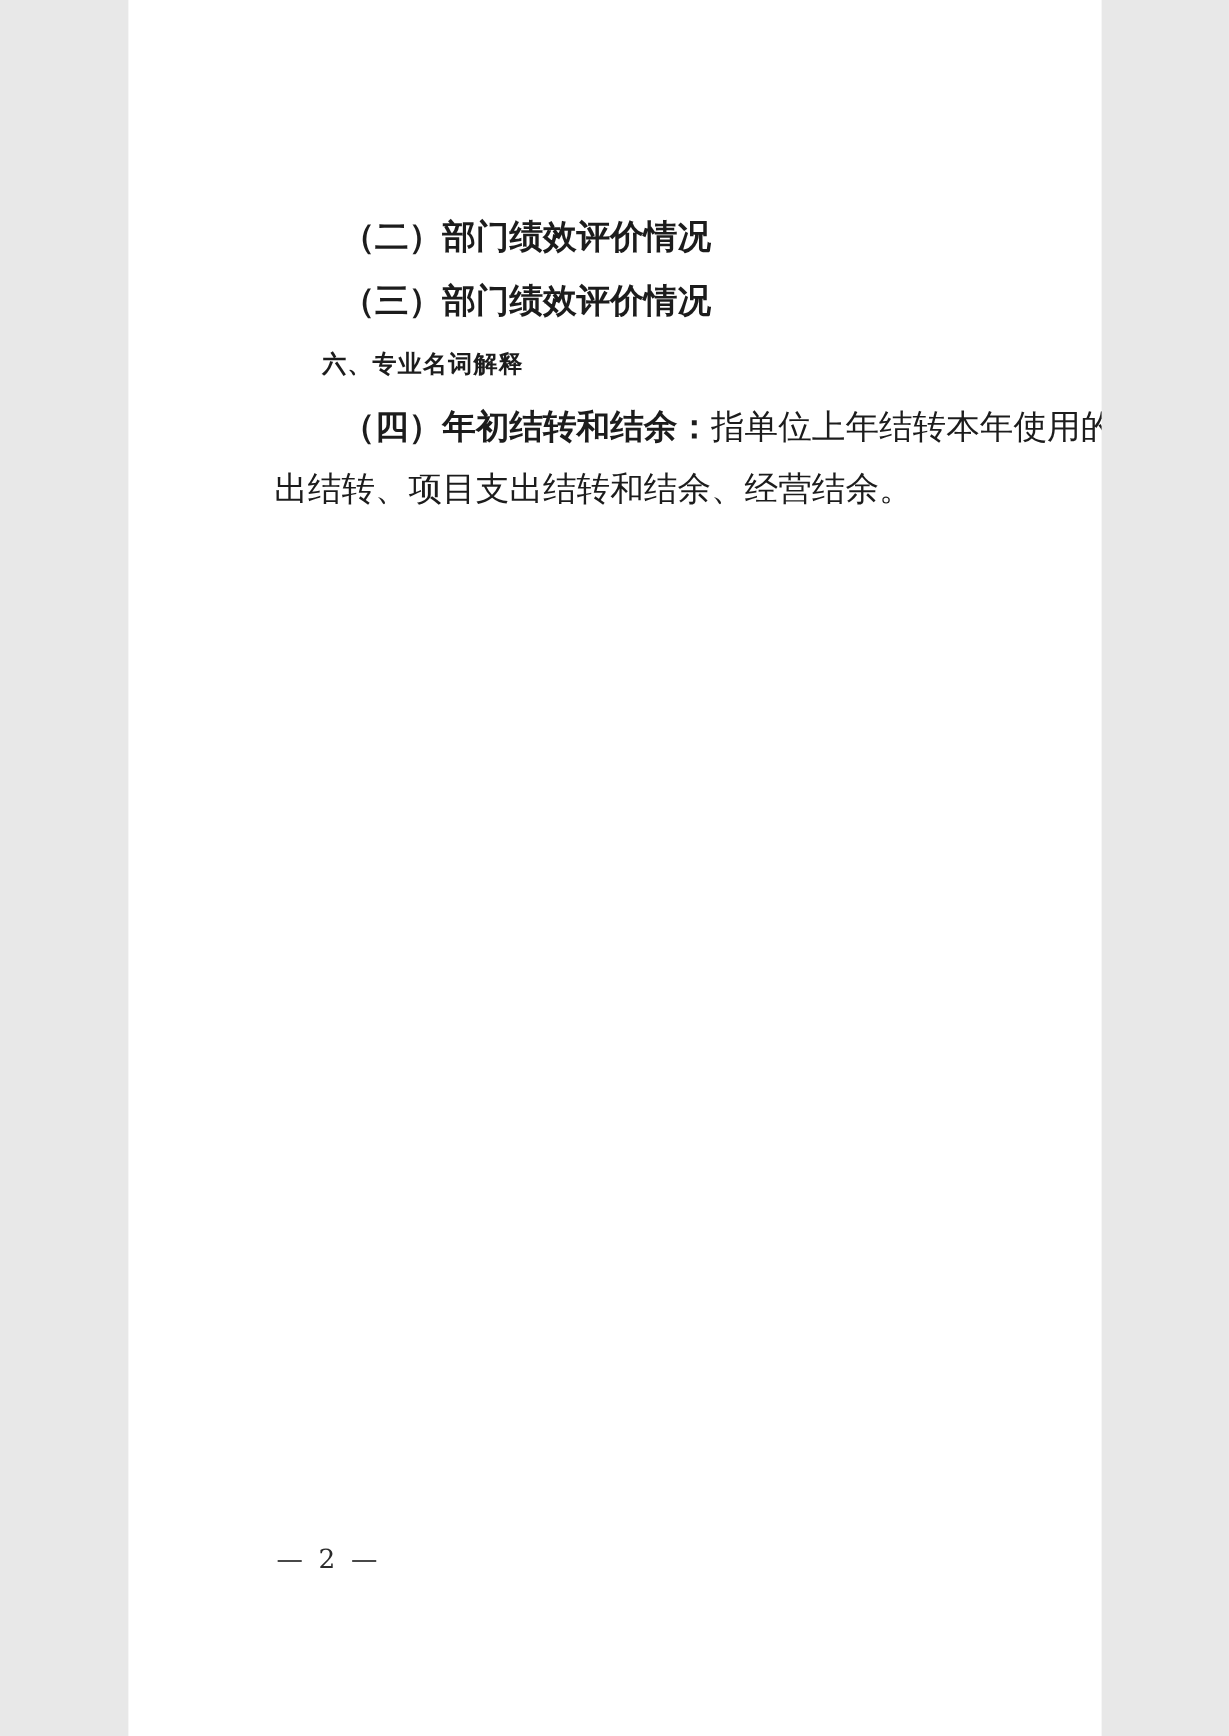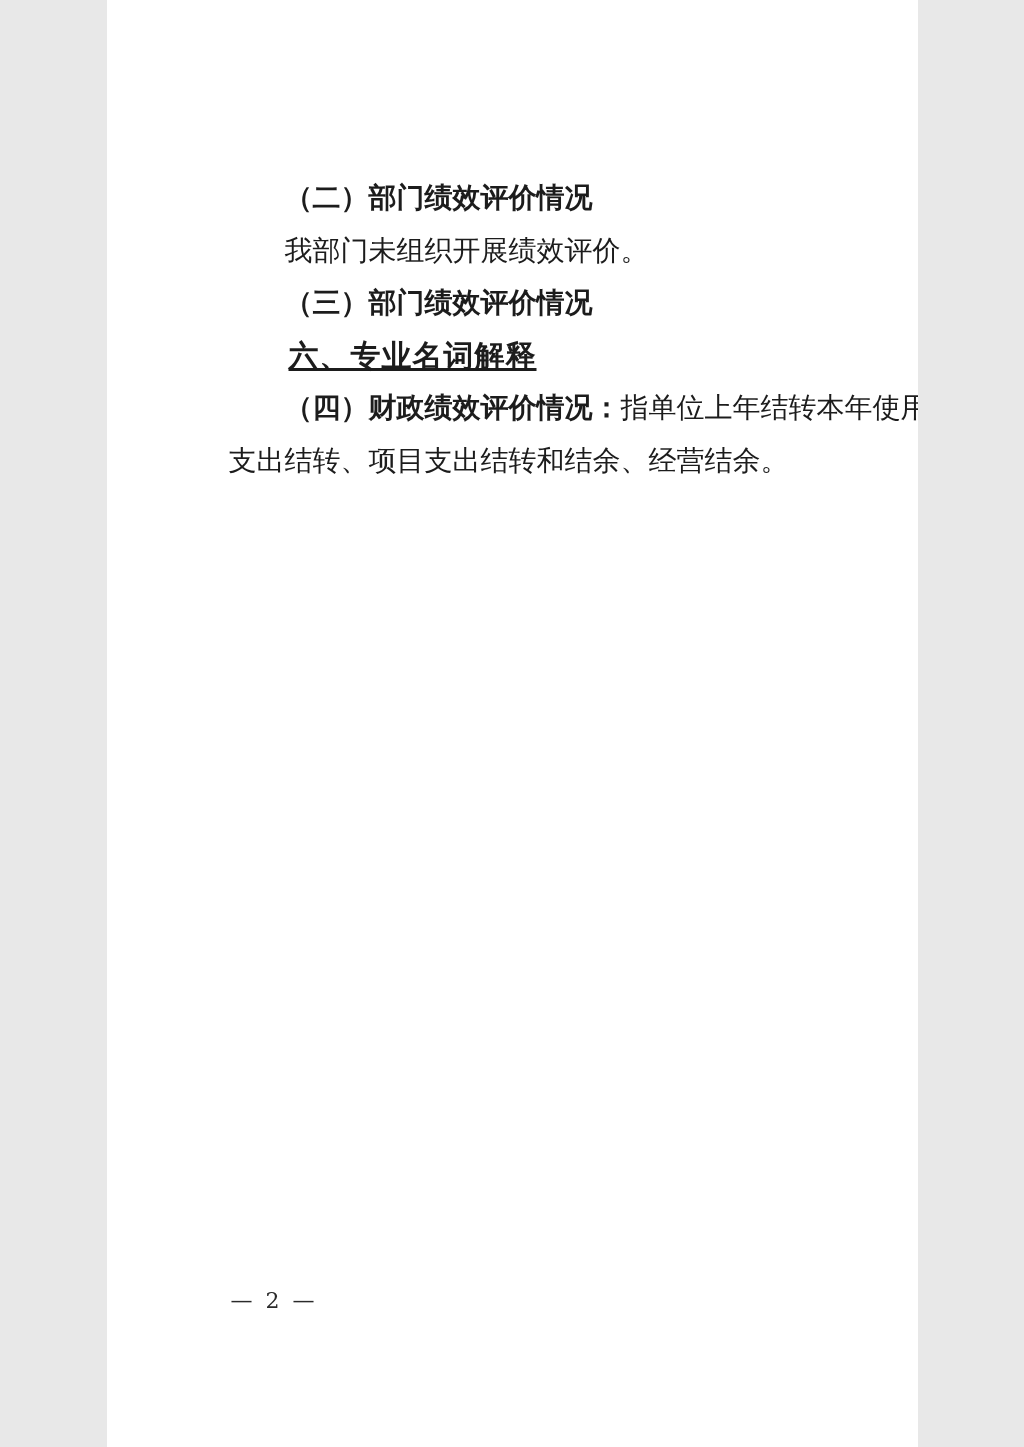--- a/index.html
+++ b/index.html
@@ -33,23 +33,22 @@
   }
   .lead {
     font-weight: bold;
   }
   p.subheading {
     font-weight: bold;
   }
   p.chapter-heading {
     font-family: "DejaVu Sans", "Liberation Sans", sans-serif;
     font-weight: bold;
-    font-size: 30px;
+    font-size: 20px;
     letter-spacing: 1px;
-    text-decoration: underline;
   }
   .footer {
     position: absolute;
     left: 124px;
     top: 1288px;
     display: flex;
     align-items: center;
     gap: 13px;
     font-size: 22px;
     color: #2a2a2a;
@@ -57,31 +56,30 @@
 </style>
 </head>
 <body>
 
 <div class="page">
 
   <div class="content">
 
     <p class="subheading"><span class="lead">（二）部门绩效评价情况</span></p>
 
-    <p><span>我部门未组织开展绩效评价。</span></p>
 
     <p class="subheading"><span class="lead">（三）部门绩效评价情况</span></p>
 
 
     <p class="chapter-heading"><span>六、专业名词解释</span></p>
 
 
 
 
-    <p><span class="lead">（四）财政绩效评价情况：</span><span>指单位上年结转本年使用的基本支出结转、项目支出结转和结余、经营结余。</span></p>
+    <p><span class="lead">（四）年初结转和结余：</span><span>指单位上年结转本年使用的基本支出结转、项目支出结转和结余、经营结余。</span></p>
 
   </div>
 
   <div class="footer">
     <span>—</span>
     <span>2</span>
     <span>—</span>
   </div>
 
 </div>

